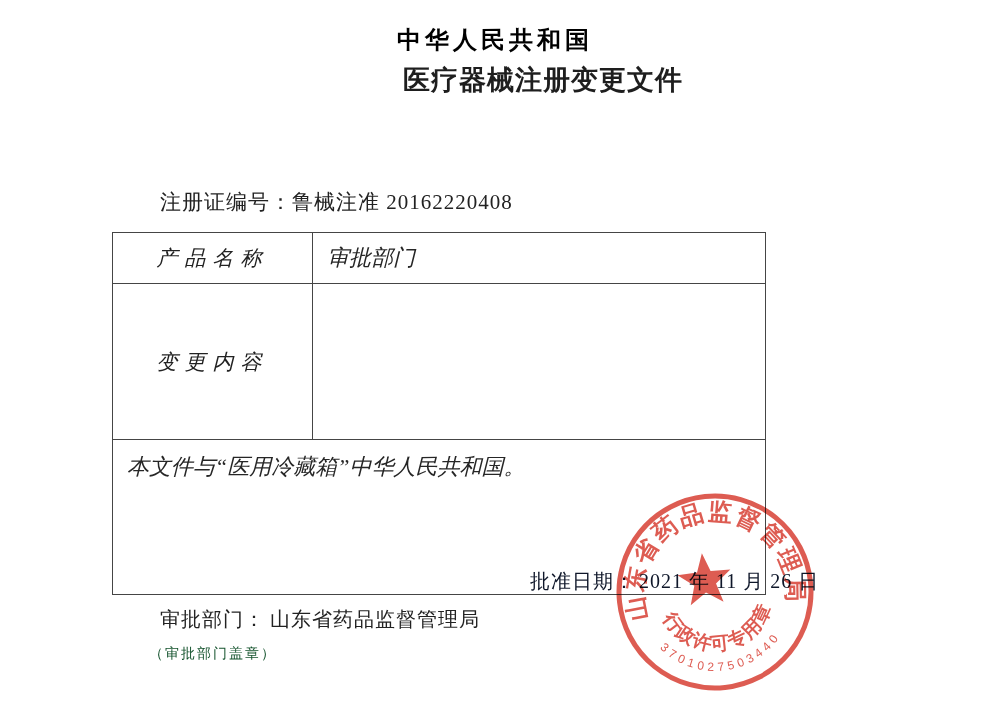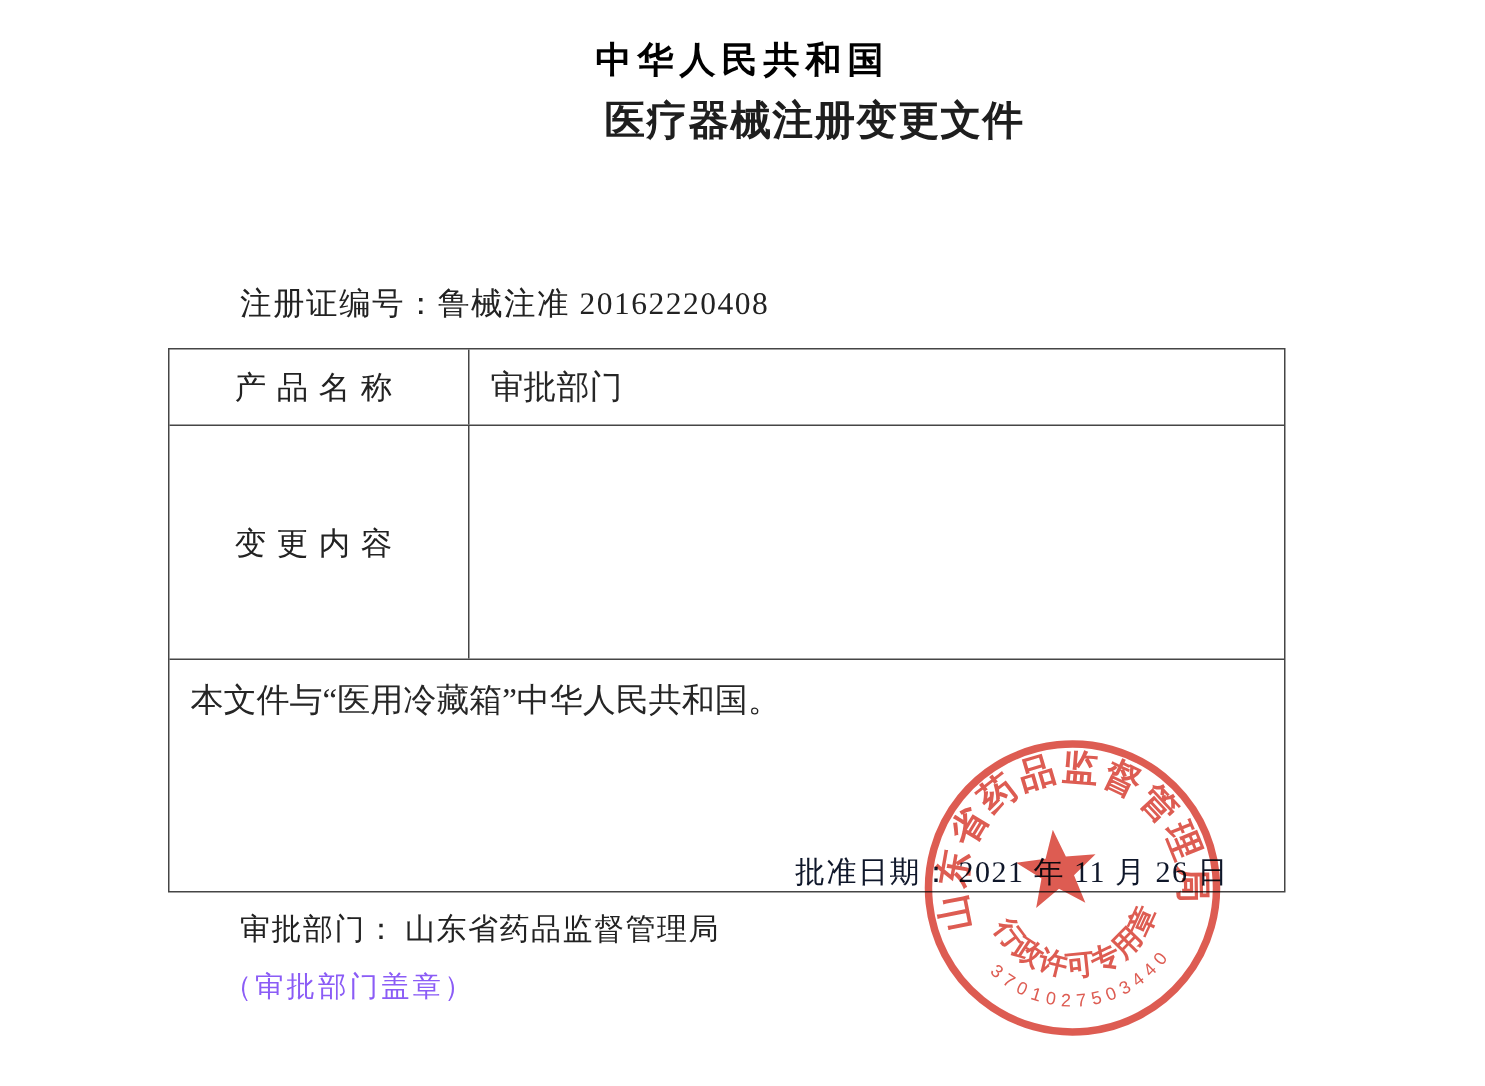--- a/index.html
+++ b/index.html
@@ -13,22 +13,22 @@
   }
   .subtitle{
     position:absolute;top:62px;left:0;width:100%;text-align:center;
     font-size:27px;font-weight:bold;letter-spacing:1px;color:#1e1e1e;padding-left:48px;
   }
   .reg-line{
     position:absolute;left:160px;top:188px;font-size:21px;letter-spacing:1px;color:#222;
   }
   .reg-line .lbl-part{margin-right:0;}
   .tbl{
-    position:absolute;left:112px;top:232px;width:745px;
-    border:1.5px solid #454545;box-sizing:border-box;
+    position:absolute;left:112px;top:232px;width:654px;
+    border:1.5px solid #454545;box-sizing:border-box;font-style:italic;
   }
   .row{display:flex;box-sizing:border-box;}
   .row + .row{border-top:1.5px solid #454545;}
   .r1{height:50px;}
   .r2{height:156px;}
   .r3{height:155px;}
   .cell{box-sizing:border-box;}
   .cell.lbl{
     width:200px;flex:0 0 200px;border-right:1.5px solid #454545;
     display:flex;align-items:center;justify-content:center;
@@ -37,21 +37,21 @@
   .cell.val{
     flex:1;padding:0 13px 0 14px;font-size:22px;color:#262626;
   }
   .v1{display:flex;align-items:center;}
   .v2{padding-top:12px;line-height:54px;text-align:justify;}
   .v3{padding-top:13px;line-height:54px;}
   .dept-line{position:absolute;left:160px;top:606px;font-size:20px;color:#222;letter-spacing:1px;}
   .dept-line .lbl-part{margin-right:5px;}
   .date-line{position:absolute;left:530px;top:568px;font-size:20px;color:#0f172a;letter-spacing:1px;}
   .date-line .lbl-part{margin-right:4px;}
-  .seal-note{position:absolute;left:149px;top:645px;font-size:19px;color:#8b5cf6;letter-spacing:2px;}
+  .seal-note{position:absolute;left:149px;top:645px;font-size:14px;color:#14532d;letter-spacing:2px;}
   .seal{
     position:absolute;left:605px;top:482px;width:220px;height:220px;
     mix-blend-mode:multiply;opacity:0.88;
   }
   .seal *{fill:var(--seal-color,#d9453a);}
   .seal .ring{fill:none;stroke:var(--seal-color,#d9453a);stroke-width:5;}
   .seal .ring-text{font-size:24px;letter-spacing:2.5px;font-weight:bold;font-family:"Liberation Serif","DejaVu Serif",serif;}
   .seal .mid-text{font-size:19px;letter-spacing:1px;font-weight:bold;font-family:"Liberation Serif","DejaVu Serif",serif;}
   .seal .code-text{font-size:12px;letter-spacing:4px;font-family:"Liberation Sans","DejaVu Sans",sans-serif;}
 </style>

